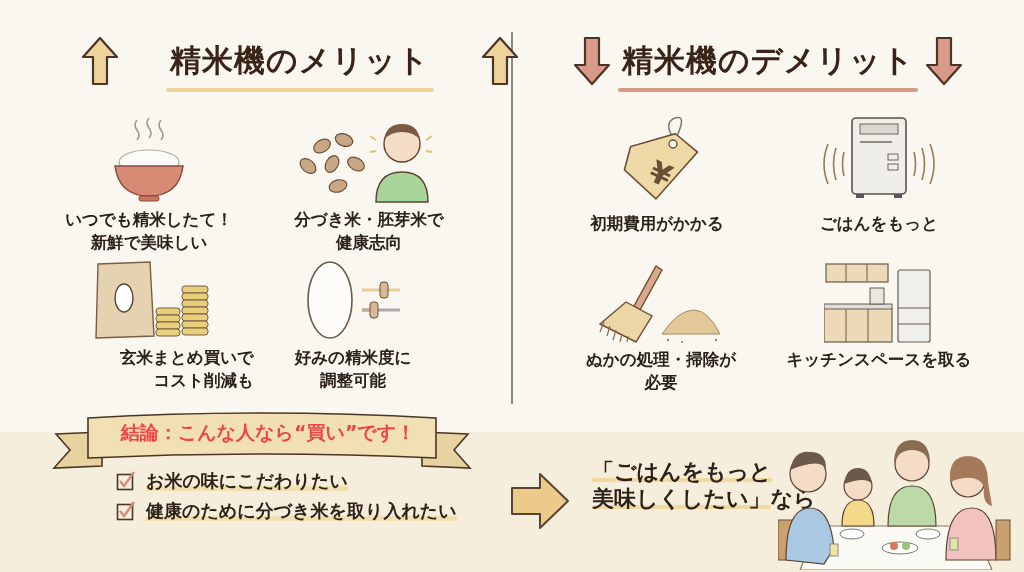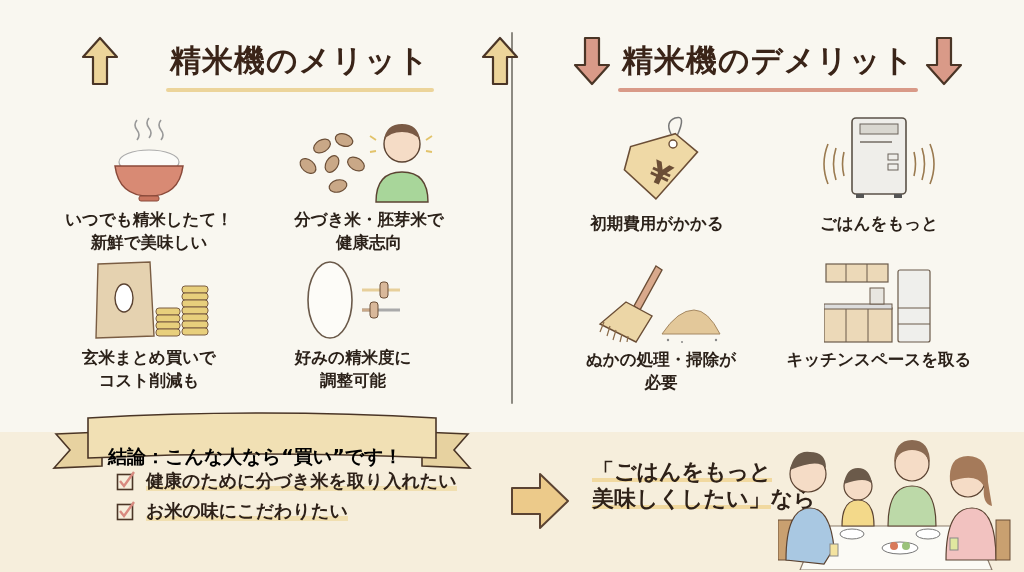--- a/index.html
+++ b/index.html
@@ -41,22 +41,22 @@
     margin-top:4px; font-size:16.5px; font-weight:bold; line-height:23px; color:#2b2119;
     white-space:pre-line;
   }
 
   
   .banner {
     position:absolute; left:52px; top:410px; width:420px; height:56px;
   }
   .banner svg { position:absolute; left:0; top:0; }
   .banner-text {
-    position:absolute; left:56px; top:10px; width:320px; 
-    font-size:19px; font-weight:bold; color:#000000; white-space:nowrap;margin-top:24px;
+    position:absolute; left:56px; top:10px; width:320px; text-align:center;
+    font-size:19px; font-weight:bold; color:#ef4444; white-space:nowrap;
   }
   .checklist { position:absolute; left:116px; top:466px; }
   .check-item { display:flex; align-items:center; height:30px; }
   .check-box { width:20px; height:20px; margin-right:10px; }
   .check-text {
     font-size:18px; font-weight:bold; color:#2e2118; white-space:nowrap;
     background:linear-gradient(transparent 72%, #f1dfb0 72%, #f1dfb0 90%, transparent 90%);
   }
   .big-arrow { position:absolute; left:508px; top:470px; }
   .result-text {
@@ -129,21 +129,21 @@
       <circle cx="108" cy="28" r="18" fill="#f5dcc6" stroke="#5b4332" stroke-width="1.4"></circle>
       <path d="M90 24 q2 -16 18 -16 q16 0 18 16 q-6 -8 -18 -8 q-12 0 -18 8z" fill="#7a5a45"></path>
       <path d="M82 86 q0 -30 26 -30 q26 0 26 30z" fill="#a8d69a" stroke="#5b4332" stroke-width="1.4"></path>
       <path d="M76 20 l6 4 M138 20 l-6 4 M76 36 l6 -1 M138 36 l-6 -1" stroke="#e2c36a" stroke-width="1.8"></path>
     </svg>
   </div>
   <div class="label">分づき米・胚芽米で
 健康志向</div>
 </div>
 
-<div class="item" style="left:44px; top:258px;">
+<div class="item" style="left:44px; top:258px;text-align:right;">
   <div class="pic" style="height:84px;">
     <svg width="130" height="84" viewBox="0 0 130 84">
       <path d="M14 6 L66 4 L70 78 L12 80 Z" fill="#e5d2b0" stroke="#7a5d43" stroke-width="1.4"></path>
       <ellipse cx="40" cy="40" rx="9" ry="14" fill="#fff" stroke="#5b4332" stroke-width="1.4"></ellipse>
       <g fill="#e8cf7c" stroke="#7a5d43" stroke-width="1">
         <rect x="72" y="50" width="24" height="7" rx="3"></rect>
         <rect x="72" y="57" width="24" height="7" rx="3"></rect>
         <rect x="72" y="64" width="24" height="7" rx="3"></rect>
         <rect x="72" y="71" width="24" height="7" rx="3"></rect>
         <rect x="98" y="28" width="26" height="7" rx="3"></rect>
@@ -247,28 +247,28 @@
   </svg>
   <div class="banner-text">結論：こんな人なら“買い”です！</div>
 </div>
 
 <div class="checklist">
   <div class="check-item">
     <svg class="check-box" viewBox="0 0 20 20">
       <rect x="1.5" y="3.5" width="15" height="15" fill="none" stroke="#4a3526" stroke-width="1.6"></rect>
       <path d="M4 10 l4 5 l10 -14" fill="none" stroke="#d88a80" stroke-width="2.4"></path>
     </svg>
-    <span class="check-text">健康のために分づき米を取り入れたい</span>
+    <span class="check-text">お米の味にこだわりたい</span>
   </div>
   <div class="check-item">
     <svg class="check-box" viewBox="0 0 20 20">
       <rect x="1.5" y="3.5" width="15" height="15" fill="none" stroke="#4a3526" stroke-width="1.6"></rect>
       <path d="M4 10 l4 5 l10 -14" fill="none" stroke="#d88a80" stroke-width="2.4"></path>
     </svg>
-    <span class="check-text">お米の味にこだわりたい</span>
+    <span class="check-text">健康のために分づき米を取り入れたい</span>
   </div>
 </div>
 
 <svg class="big-arrow" width="64" height="62" viewBox="0 0 64 62">
   <path d="M4 18 L32 18 L32 4 L60 31 L32 58 L32 44 L4 44 Z" fill="#ecca8a" stroke="#5b4332" stroke-width="2" stroke-linejoin="round"></path>
 </svg>
 
 <div class="result-text">
   <div><span class="hl">「ごはんをもっと</span></div>
   <div><span class="hl">美味しくしたい」</span><span>なら</span></div>

